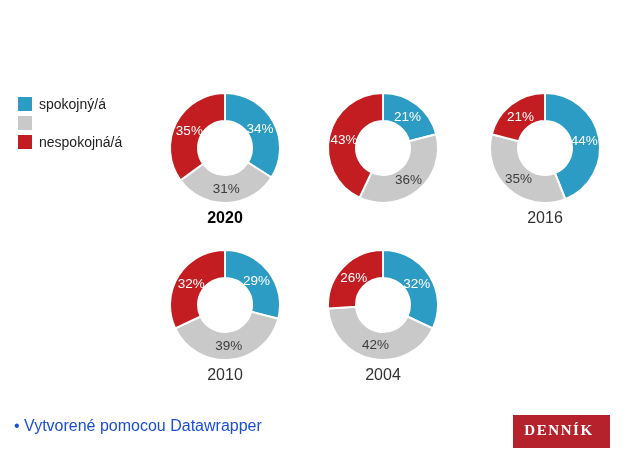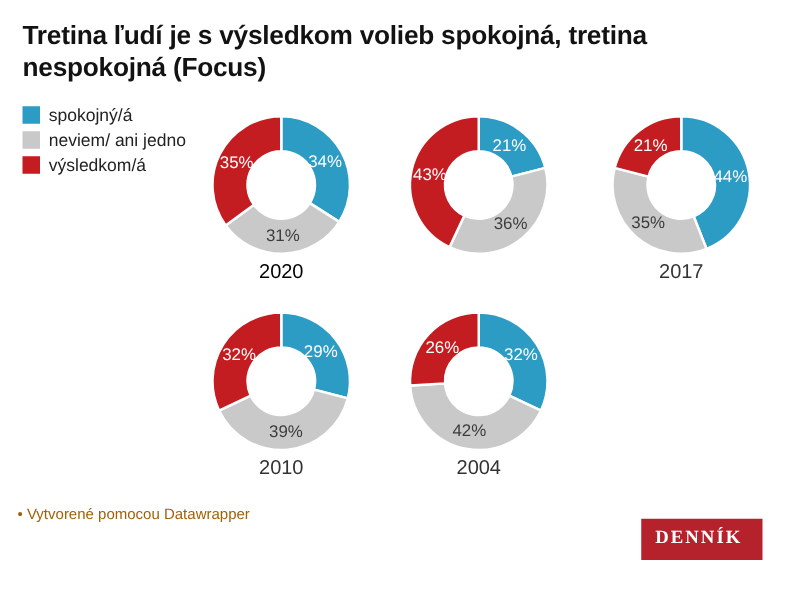--- a/index.html
+++ b/index.html
@@ -5,60 +5,58 @@
   html,body{margin:0;padding:0;background:#fff;}
   .canvas{
     position:relative; width:640px; height:474px; background:#ffffff;
     font-family:"Liberation Sans", sans-serif; overflow:hidden;
   }
   .title{
     position:absolute; left:18px; top:16px; width:566px;
     font-size:21px; font-weight:700; color:#121212; line-height:1.24;
     letter-spacing:-0.2px;
   }
-  .legend{ position:absolute; left:18px; top:84px; }
+  .legend{ position:absolute; left:18px; top:96px; }
   .legend-row{ display:flex; align-items:center; margin-bottom:4px; }
   .legend-swatch{ width:14px; height:14px; margin-right:7px; flex:0 0 auto; }
   .legend-label{ font-size:14px; color:#222; white-space:nowrap; }
   .donut{ position:absolute; width:130px; }
   .donut svg{ display:block; }
   .year-label{ width:130px; text-align:center; margin-top:3px; font-size:16px; color:#333; }
-  .year-label.hl{ font-weight:400; color:#000; }
+  .year-label.hl{ font-weight:700; color:#000; }
   .footer{
-    position:absolute; left:14px; top:404px; font-size:12px; color:#a16207;
+    position:absolute; left:14px; top:417px; font-size:16px; color:#1d4ed8;
   }
   .logo{
     position:absolute; left:513px; top:415px; width:97px; height:33px;
     display:flex; align-items:center; justify-content:center; gap:5px;
     box-sizing:border-box; padding:0 22px;
   }
   .logo-text{
     color:#fff; font-family:"Liberation Serif", serif; font-weight:700;
     font-size:15px; letter-spacing:1.6px; transform:translateY(-1px);
   }
 </style>
 </head>
 <body>
 
 <div class="canvas">
 
-  <div class="title">Tretina ľudí je s výsledkom volieb spokojná, tretina nespokojná (Focus)</div>
 
   <div class="legend">
     <div class="legend-row">
       <span class="legend-swatch" style="background: rgb(44, 156, 196);"></span>
       <span class="legend-label">spokojný/á</span>
     </div>
     <div class="legend-row">
       <span class="legend-swatch" style="background: rgb(201, 201, 201);"></span>
-      <span class="legend-label">neviem/ ani jedno</span>
     </div>
     <div class="legend-row">
       <span class="legend-swatch" style="background: rgb(196, 29, 33);"></span>
-      <span class="legend-label">výsledkom/á</span>
+      <span class="legend-label">nespokojná/á</span>
     </div>
   </div>
 
   <div>
       <div class="donut" style="left: 160px; top: 90px;">
         <svg width="130" height="116" viewBox="-65 -58 130 116">
           <path d="M0.00 -55.00 A55 55 0 0 1 46.44 29.47 L22.80 14.47 A27 27 0 0 0 0.00 -27.00 Z" fill="#2C9CC4" stroke="#ffffff" stroke-width="2"></path>
           <text x="35.05" y="-19.27" text-anchor="middle" dy="0.35em" fill="#ffffff" font-size="13.5" font-family="&quot;Liberation Sans&quot;, sans-serif">34%</text>
           <path d="M46.44 29.47 A55 55 0 0 1 -44.50 32.33 L-21.84 15.87 A27 27 0 0 0 22.80 14.47 Z" fill="#C9C9C9" stroke="#ffffff" stroke-width="2"></path>
           <text x="1.26" y="39.98" text-anchor="middle" dy="0.35em" fill="#3c3c3c" font-size="13.5" font-family="&quot;Liberation Sans&quot;, sans-serif">31%</text>
@@ -79,21 +77,21 @@
       </div>
       <div class="donut" style="left: 480px; top: 90px;">
         <svg width="130" height="116" viewBox="-65 -58 130 116">
           <path d="M0.00 -55.00 A55 55 0 0 1 20.25 51.14 L9.94 25.10 A27 27 0 0 0 0.00 -27.00 Z" fill="#2C9CC4" stroke="#ffffff" stroke-width="2"></path>
           <text x="39.29" y="-7.50" text-anchor="middle" dy="0.35em" fill="#ffffff" font-size="13.5" font-family="&quot;Liberation Sans&quot;, sans-serif">44%</text>
           <path d="M20.25 51.14 A55 55 0 0 1 -53.27 -13.68 L-26.15 -6.71 A27 27 0 0 0 9.94 25.10 Z" fill="#C9C9C9" stroke="#ffffff" stroke-width="2"></path>
           <text x="-26.45" y="30.00" text-anchor="middle" dy="0.35em" fill="#3c3c3c" font-size="13.5" font-family="&quot;Liberation Sans&quot;, sans-serif">35%</text>
           <path d="M-53.27 -13.68 A55 55 0 0 1 -0.00 -55.00 L-0.00 -27.00 A27 27 0 0 0 -26.15 -6.71 Z" fill="#C41D21" stroke="#ffffff" stroke-width="2"></path>
           <text x="-24.52" y="-31.61" text-anchor="middle" dy="0.35em" fill="#ffffff" font-size="13.5" font-family="&quot;Liberation Sans&quot;, sans-serif">21%</text>
         </svg>
-        <div class="year-label">2017</div>
+        <div class="year-label">2016</div>
       </div>
       <div class="donut" style="left: 160px; top: 247px;">
         <svg width="130" height="116" viewBox="-65 -58 130 116">
           <path d="M0.00 -55.00 A55 55 0 0 1 53.27 13.68 L26.15 6.71 A27 27 0 0 0 0.00 -27.00 Z" fill="#2C9CC4" stroke="#ffffff" stroke-width="2"></path>
           <text x="31.61" y="-24.52" text-anchor="middle" dy="0.35em" fill="#ffffff" font-size="13.5" font-family="&quot;Liberation Sans&quot;, sans-serif">29%</text>
           <path d="M53.27 13.68 A55 55 0 0 1 -49.77 23.42 L-24.43 11.50 A27 27 0 0 0 26.15 6.71 Z" fill="#C9C9C9" stroke="#ffffff" stroke-width="2"></path>
           <text x="3.76" y="39.82" text-anchor="middle" dy="0.35em" fill="#3c3c3c" font-size="13.5" font-family="&quot;Liberation Sans&quot;, sans-serif">39%</text>
           <path d="M-49.77 23.42 A55 55 0 0 1 -0.00 -55.00 L-0.00 -27.00 A27 27 0 0 0 -24.43 11.50 Z" fill="#C41D21" stroke="#ffffff" stroke-width="2"></path>
           <text x="-33.77" y="-21.43" text-anchor="middle" dy="0.35em" fill="#ffffff" font-size="13.5" font-family="&quot;Liberation Sans&quot;, sans-serif">32%</text>
         </svg>

